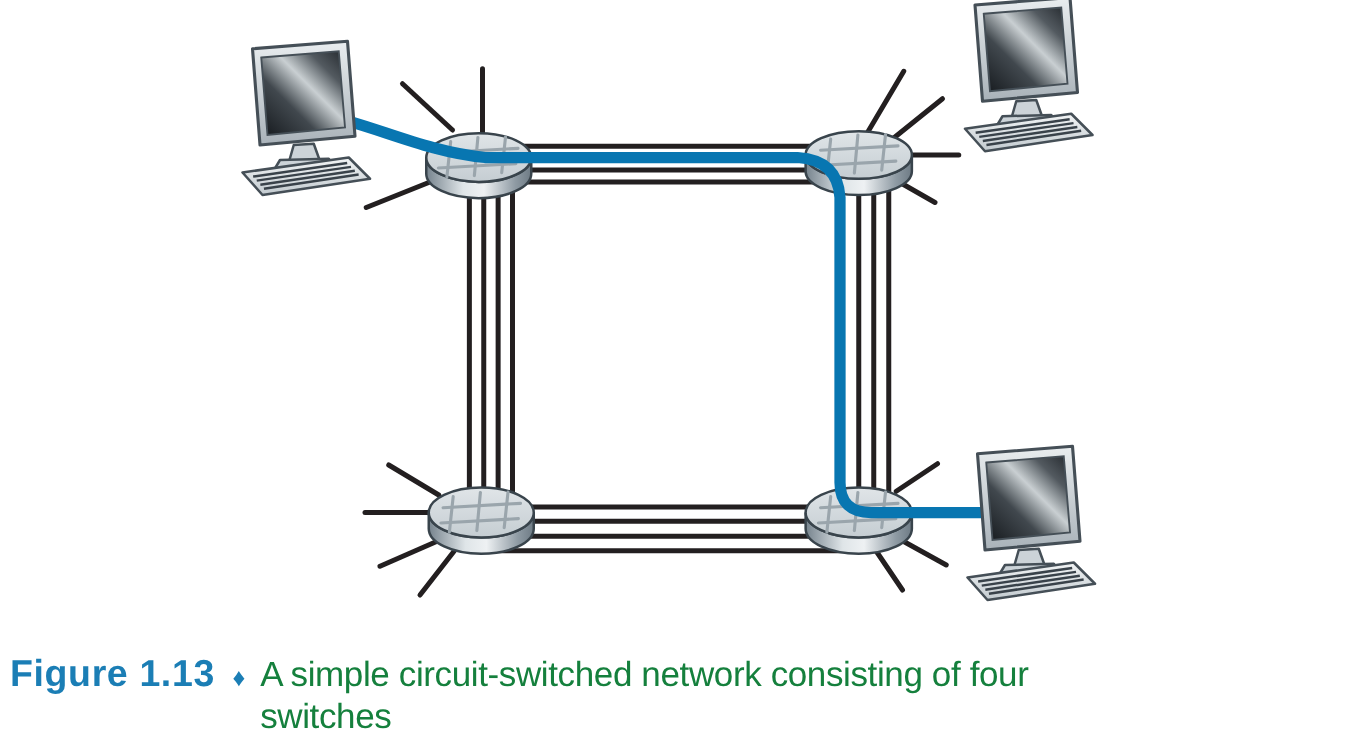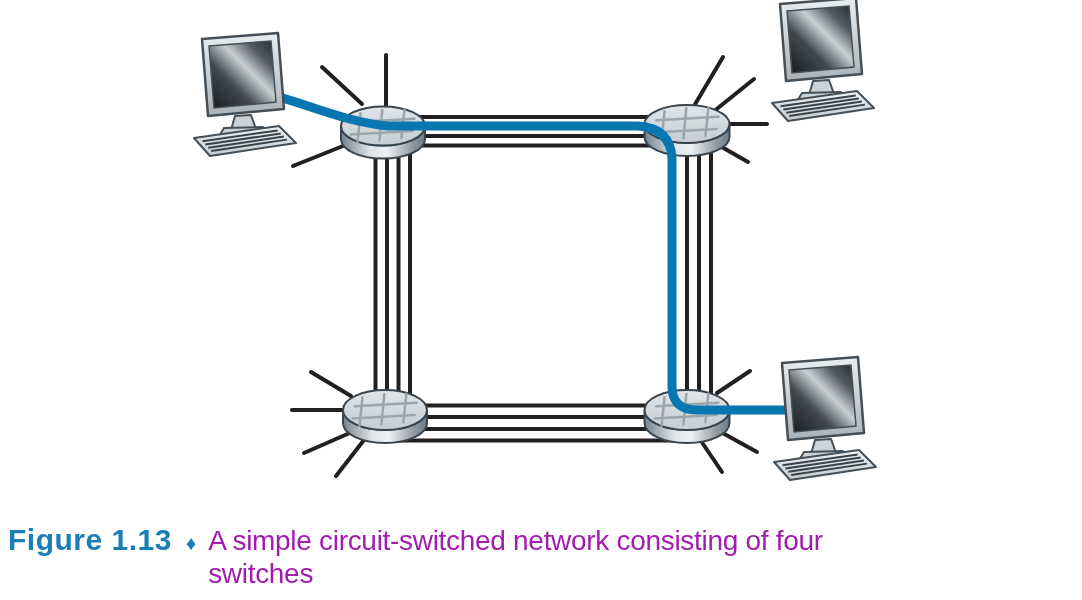--- a/index.html
+++ b/index.html
@@ -165,17 +165,17 @@
             <line x1="12.52" y1="108.25999999999999" x2="87.74" y2="97.44"></line>
             <line x1="15.4" y1="111.5" x2="90.8" y2="100.5"></line>
             <line x1="18.28" y1="114.74" x2="93.86" y2="103.56"></line>
             <line x1="21.16" y1="117.98" x2="96.92" y2="106.62"></line>
           </g>
         </g>
       </svg></div>
   <div class="caption">
     <span class="cap-label" style="color: rgb(27, 126, 181);">Figure 1.13</span>
     <span class="cap-diamond" style="color: rgb(27, 126, 181);">♦</span>
-    <span class="cap-text" style="color: #a21caf;">
+    <span class="cap-text" style="color: #15803d;">
       <span>A simple circuit-switched network consisting of four switches</span><br>
     </span>
   </div>
 </div>
 
 </body></html>

